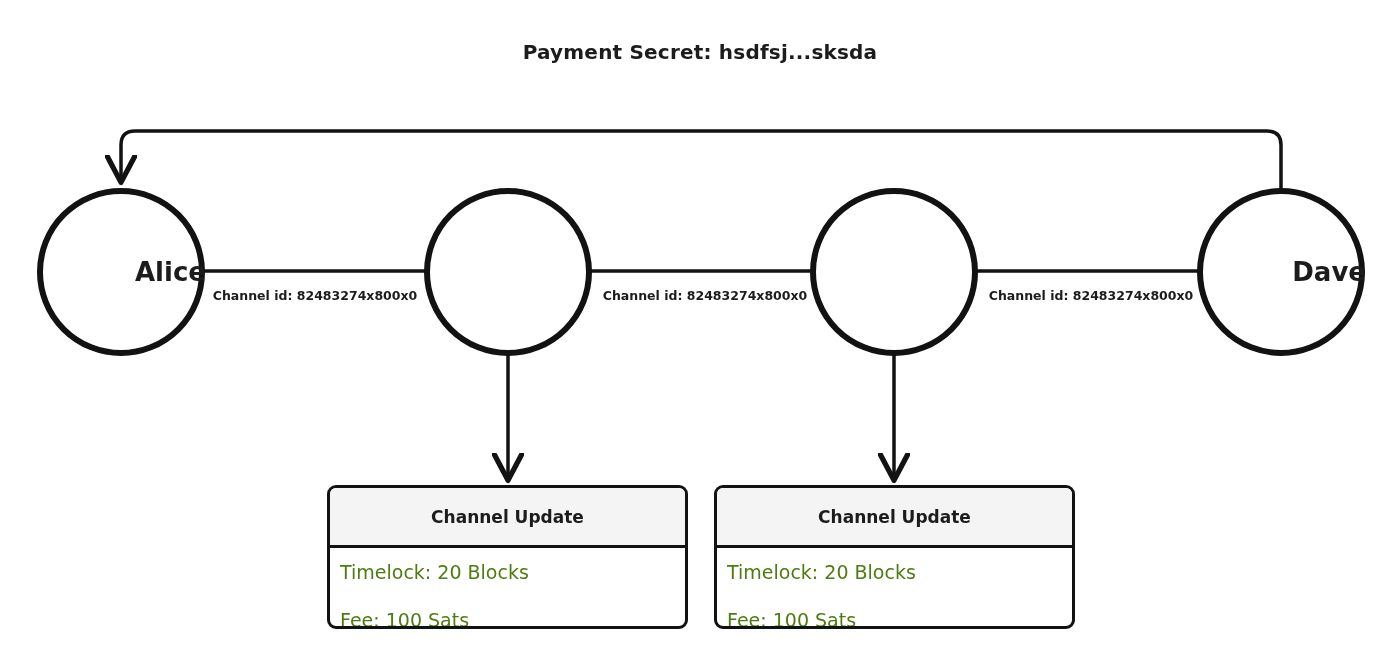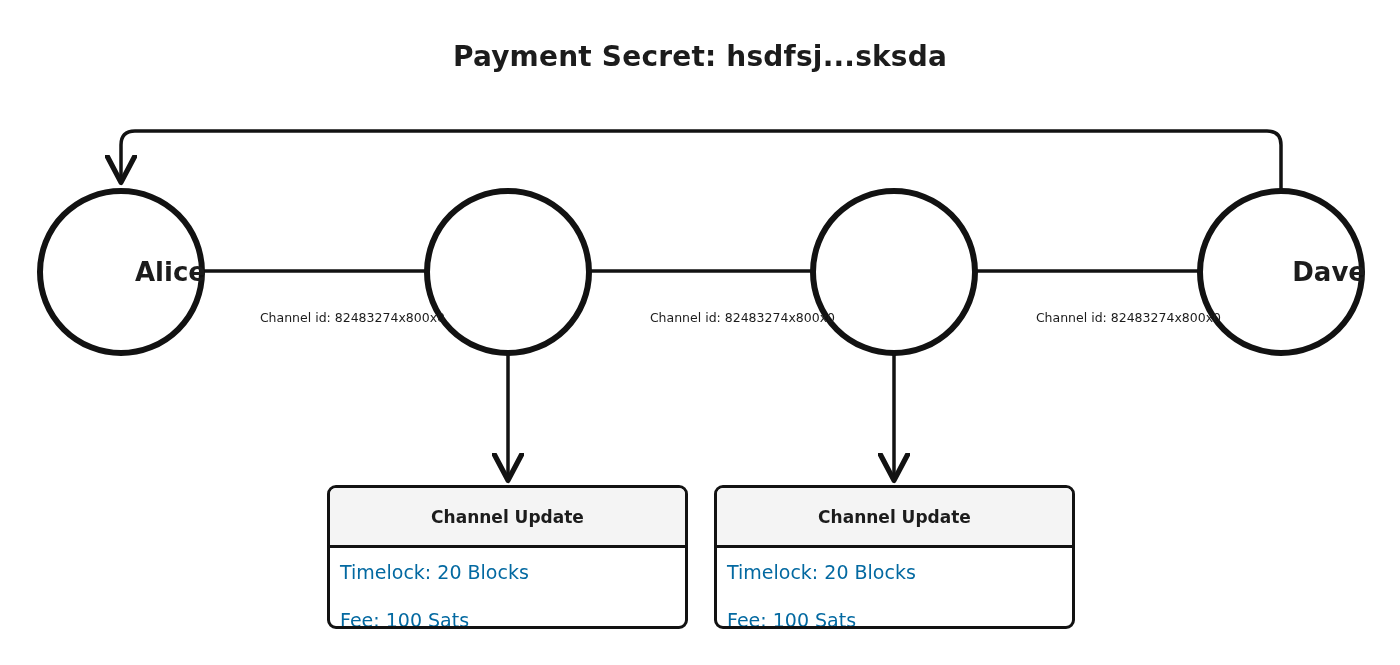--- a/index.html
+++ b/index.html
@@ -20,21 +20,21 @@
     left: 0; top: 0;
     width: 1400px;
     height: 665px;
   }
   .title {
     position: absolute;
     left: 0;
     top: 40px;
     width: 1400px;
     text-align: center;
-    font-size: 28px;
+    font-size: 20px;
     font-weight: bold;
     letter-spacing: 0.2px;
     color: #1c1c1c;
   }
   svg.canvas {
     position: absolute;
     left: 0; top: 0;
     width: 1400px;
     height: 665px;
   }
@@ -42,27 +42,26 @@
     position: absolute;
     text-align: right;
     font-size: 26px;
     font-weight: bold;
     color: #1c1c1c;
     width: 170px;
     line-height: 1;
   }
   .channel-label {
     position: absolute;
-    text-align: right;
+    text-align: center;
     font-size: 12.5px;
-    font-weight: normal;
+    font-weight: bold;
     color: #1c1c1c;
     width: 260px;
     line-height: 1;
-    margin-top: 22px;
   }
   .update-box {
     position: absolute;
     box-sizing: border-box;
     border: 3px solid #121212;
     border-radius: 9px;
     background: #ffffff;
     overflow: hidden;
   }
   .update-header {
@@ -77,21 +76,21 @@
     font-weight: bold;
     color: #1c1c1c;
   }
   .update-row {
     box-sizing: border-box;
     height: 48px;
     display: flex;
     align-items: center;
     padding-left: 10px;
     font-size: 19px;
-    color: #0369a1;
+    color: #4d7c0f;
   }
 </style>
 </head>
 <body>
 
 <div id="diagram-root">
 
   <div class="title">Payment Secret: hsdfsj...sksda</div>
 
   <svg class="canvas" viewBox="0 0 1400 665">

